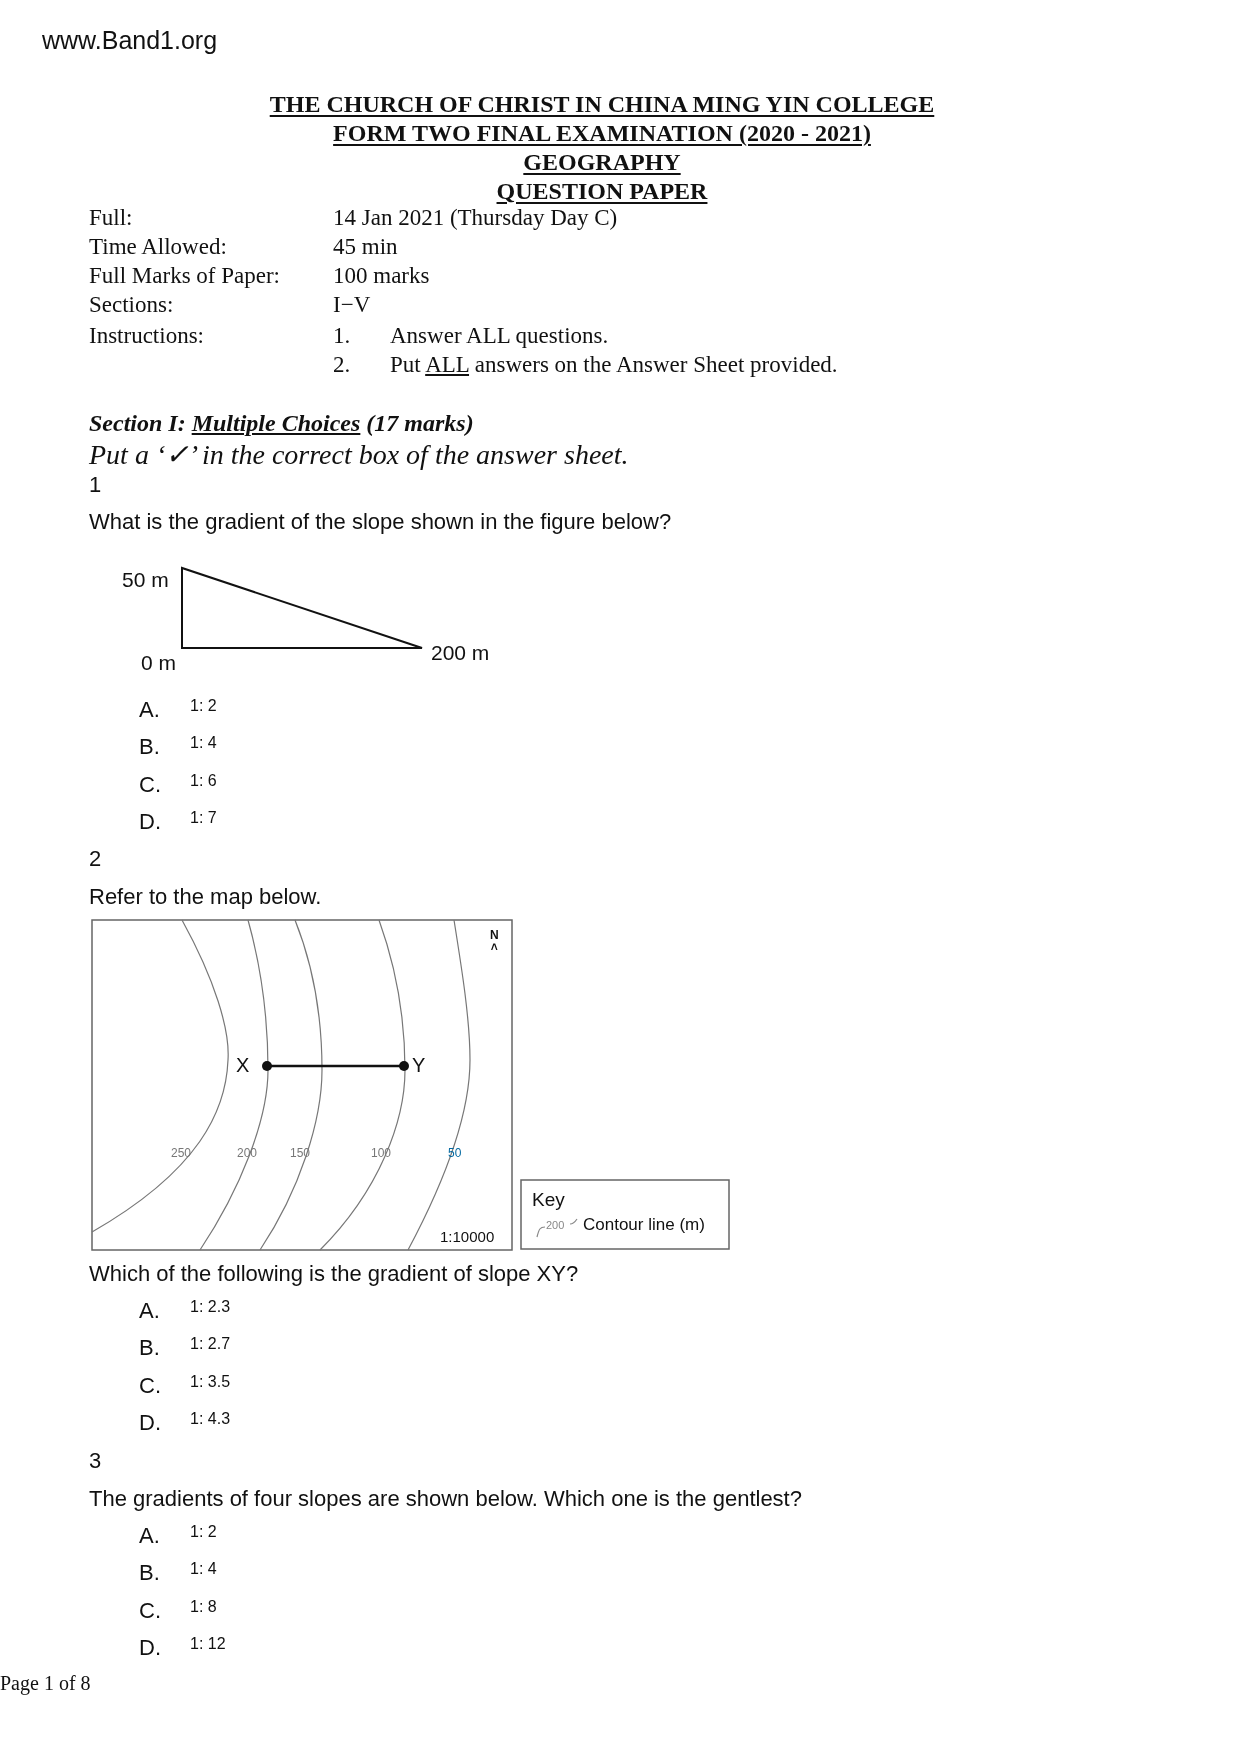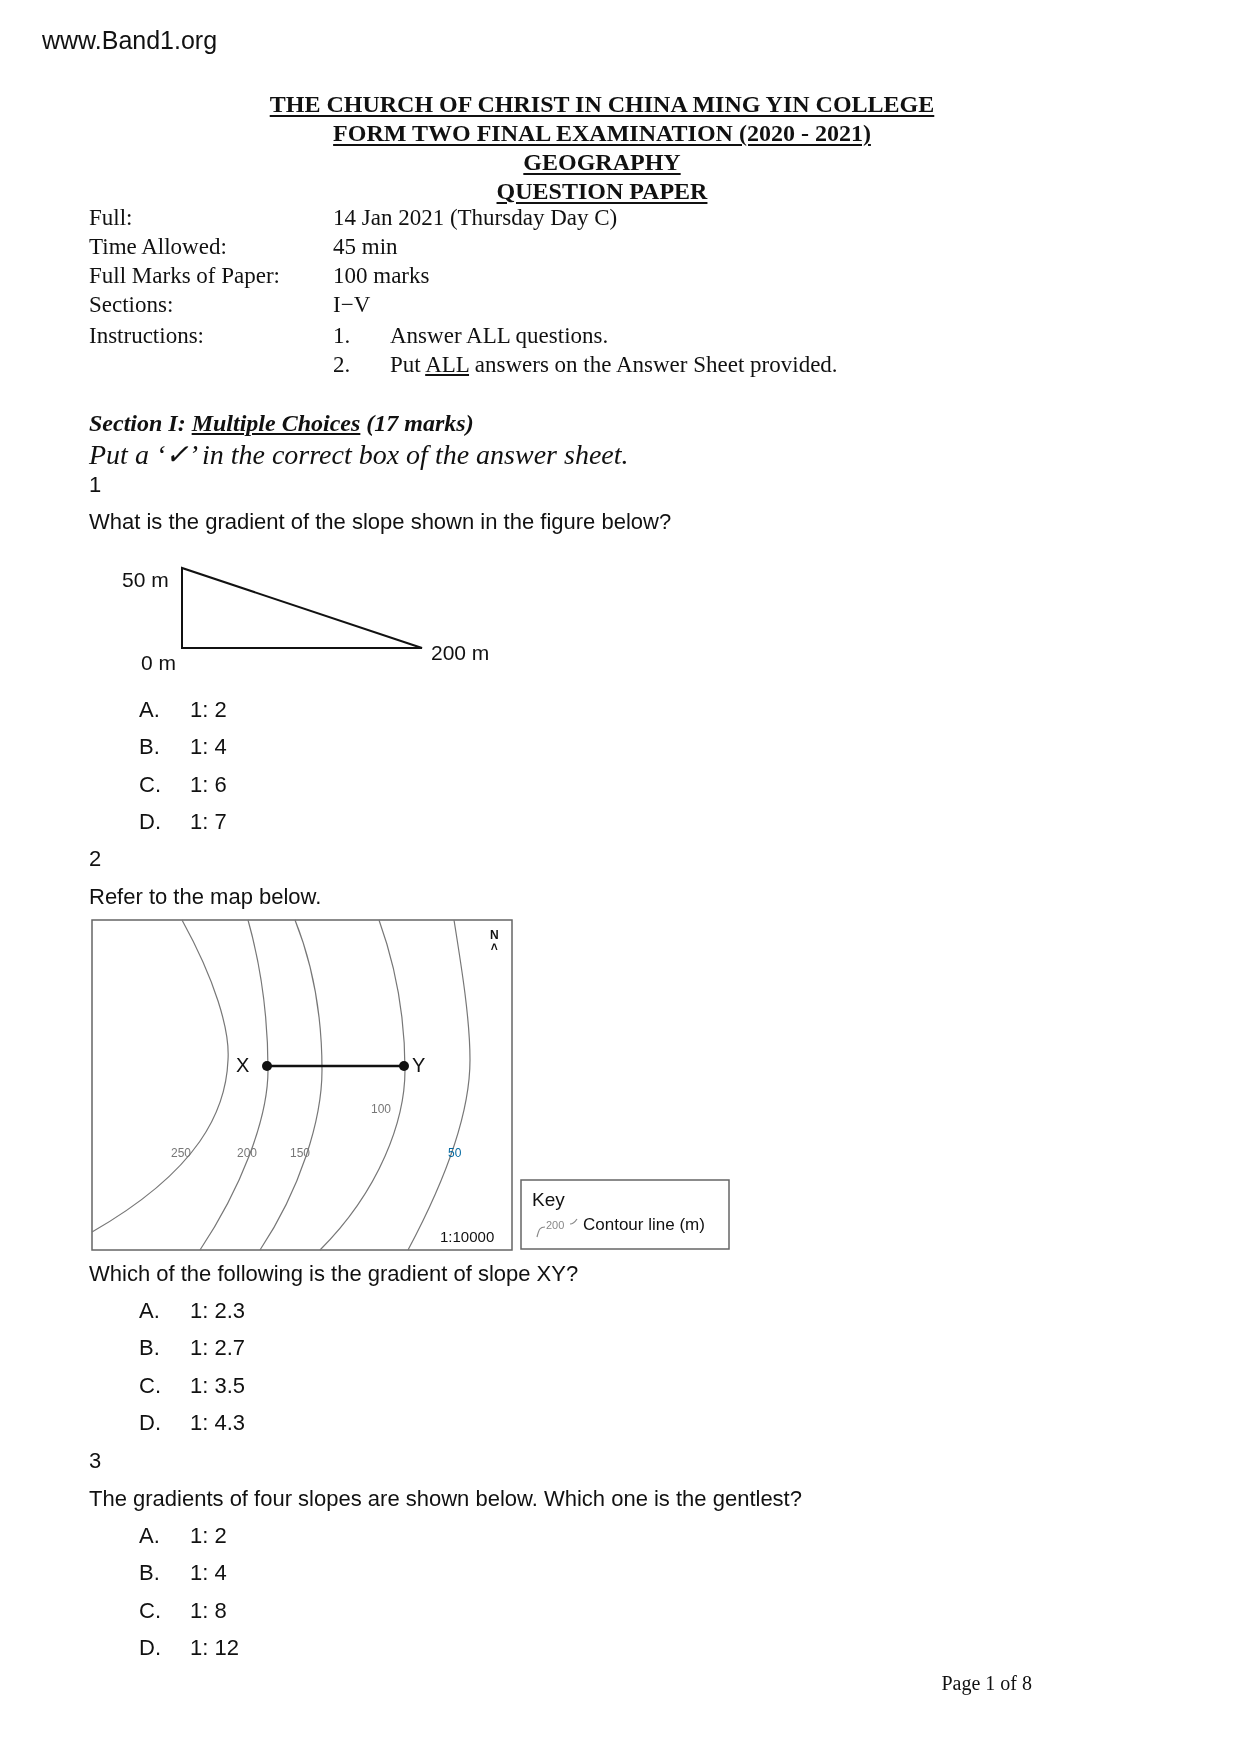--- a/index.html
+++ b/index.html
@@ -19,25 +19,25 @@
   .instr-text { left: 390px; font-size: 23px; }
   .u-bold { font-weight: normal; text-decoration: underline; }
 
   .section-title { left: 89px; top: 410px; font-size: 24px; font-weight: bold; font-style: italic; }
   .section-title .u { text-decoration: underline; }
   .section-sub { left: 89px; top: 438px; font-size: 28px; font-style: italic; }
 
   .qnum { left: 89px; font-size: 22px; }
   .qtext { left: 89px; font-size: 22px; }
   .opt-letter { left: 139px; font-size: 22px; }
-  .opt-val { left: 190px; font-size: 22px; }
+  .opt-val { left: 190px; font-size: 16px; }
 
   .diag-label { font-size: 21px; }
 
-  .page-footer { left: 0; width: 1032px; text-align: right; top: 1672px; font-size: 20px; }
+  .page-footer { left: 0; width: 1032px; text-align: left; top: 1672px; font-size: 20px; }
 </style>
 </head>
 <body>
 
 <div class="abs sans watermark">www.Band1.org</div>
 
 <div class="abs serif title-line" style="top:90px">THE CHURCH OF CHRIST IN CHINA MING YIN COLLEGE</div>
 <div class="abs serif title-line" style="top:119px">FORM TWO FINAL EXAMINATION (2020 - 2021)</div>
 <div class="abs serif title-line" style="top:148px">GEOGRAPHY</div>
 <div class="abs serif title-line" style="top:177px">QUESTION PAPER</div>
@@ -102,21 +102,21 @@
 
 <div class="abs sans qnum" style="top:846px">2</div>
 <div class="abs sans qtext" style="top:884px">Refer to the map below.</div>
 
 <div class="abs sans" style="left:490px;top:929px;font-size:12px;font-weight:bold;line-height:12px;text-align:center"><span>N</span><br>˄</div>
 <div class="abs sans" style="left:236px;top:1054px;font-size:20px">X</div>
 <div class="abs sans" style="left:412px;top:1054px;font-size:20px">Y</div>
 <div class="abs sans" style="left:171px;top:1146px;font-size:12px;color:#777">250</div>
 <div class="abs sans" style="left:237px;top:1146px;font-size:12px;color:#777">200</div>
 <div class="abs sans" style="left:290px;top:1146px;font-size:12px;color:#777">150</div>
-<div class="abs sans" style="left:371px;top:1102px;font-size:12px;color:#777">100</div>
+<div class="abs sans" style="left:371px;top:1146px;font-size:12px;color:#777">100</div>
 <div class="abs sans" style="left:448px;top:1146px;font-size:12px;color:#0369a1">50</div>
 <div class="abs sans" style="left:440px;top:1228px;font-size:15px">1:10000</div>
 
 <div class="abs sans" style="left:532px;top:1189px;font-size:19px">Key</div>
 <div class="abs sans" style="left:546px;top:1219px;font-size:11px;color:#888">200</div>
 <div class="abs sans" style="left:583px;top:1215px;font-size:17px">Contour line (m)</div>
 
 <div class="abs sans qtext" style="top:1261px">Which of the following is the gradient of slope XY?</div>
 
 <div class="abs sans opt-letter" style="top:1298px">A.</div>

